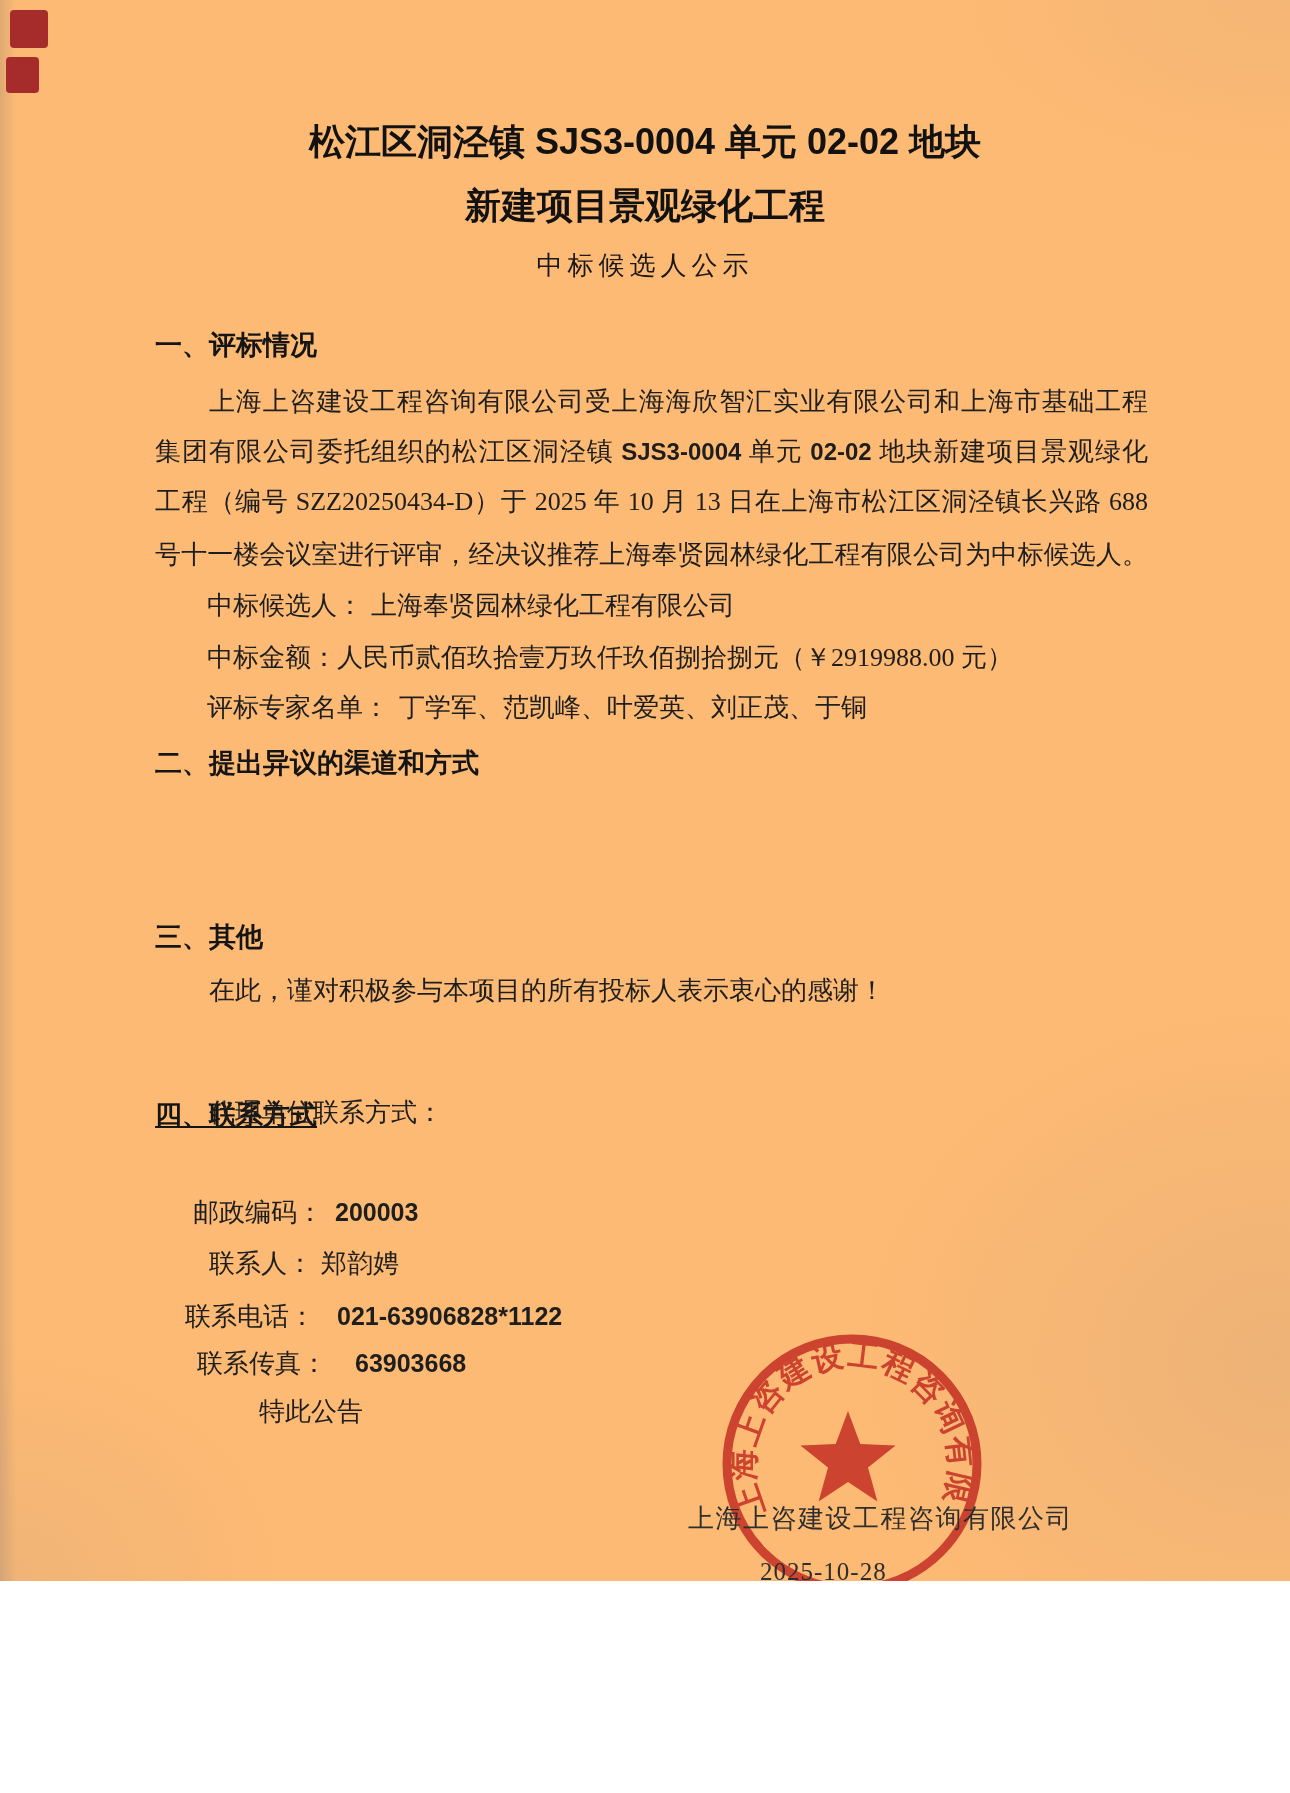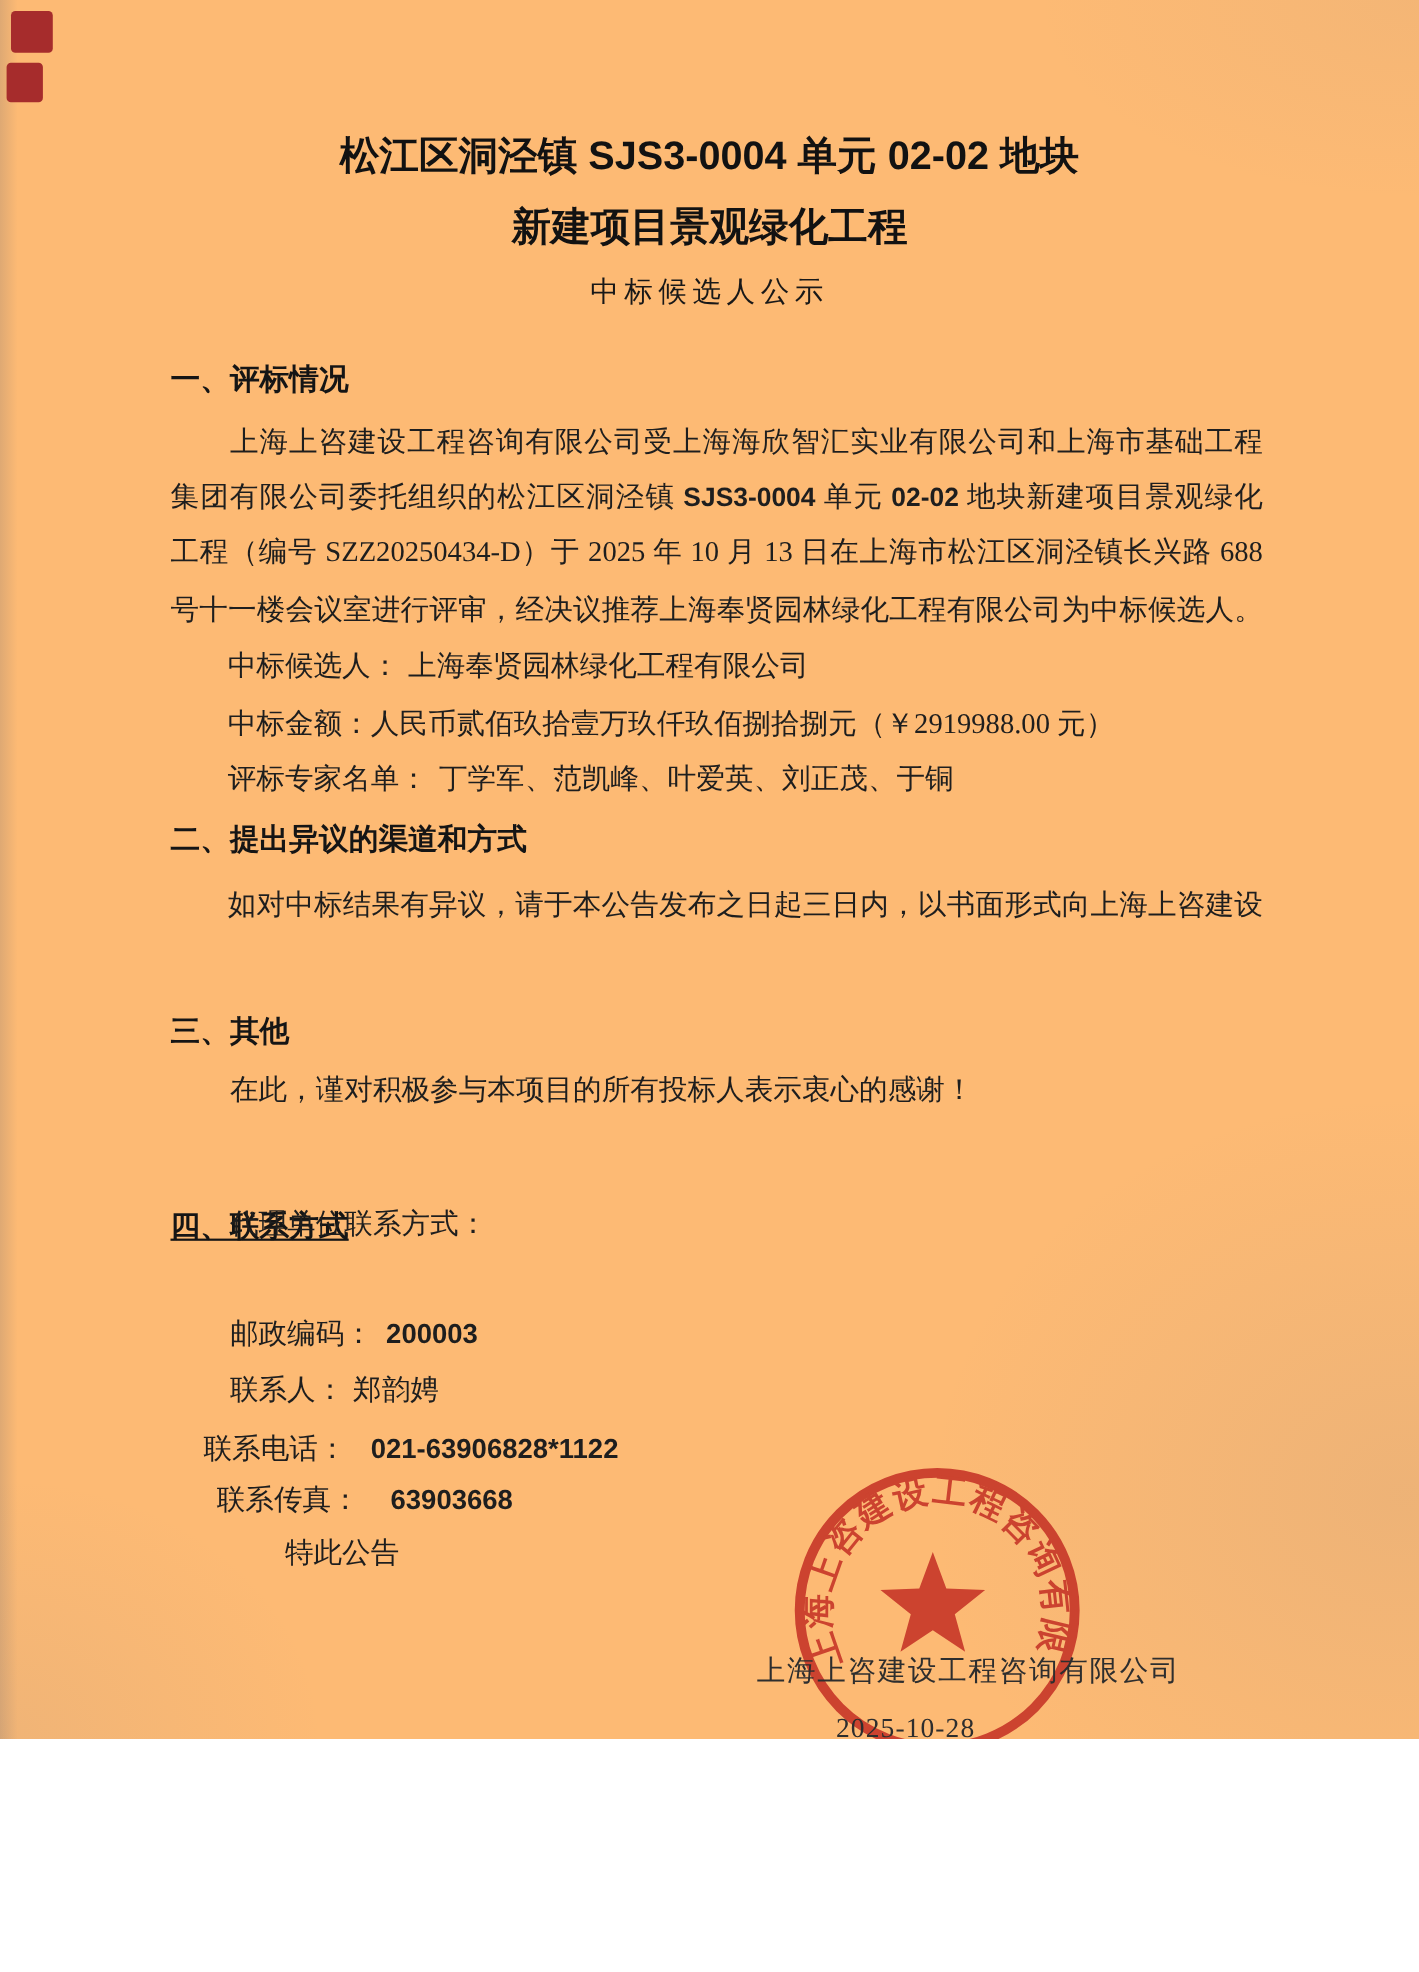--- a/index.html
+++ b/index.html
@@ -57,29 +57,28 @@
     <span>中标候选人：</span><span class="v8">上海奉贤园林绿化工程有限公司</span>
   </div>
   <div class="abs line" style="left:207px;top:643px;">
     <span>中标金额：</span><span>人民币贰佰玖拾壹万玖仟玖佰捌拾捌元（￥2919988.00 元）</span>
   </div>
   <div class="abs line" style="left:207px;top:693px;">
     <span>评标专家名单：</span><span class="v10">丁学军、范凯峰、叶爱英、刘正茂、于铜</span>
   </div>
 
   <div class="abs h" style="left:155px;top:748px;">二、提出异议的渠道和方式</div>
-  <div class="abs line just" style="left:207px;top:808px;width:941px;">如对中标结果有异议，请于本公告发布之日起三日内，以书面形式向上海上咨建设</div>
 
   <div class="abs h" style="left:155px;top:922px;">三、其他</div>
   <div class="abs line" style="left:209px;top:976px;">在此，谨对积极参与本项目的所有投标人表示衷心的感谢！</div>
 
   <div class="abs h" style="left:155px;top:1100px;text-decoration:underline;">四、联系方式</div>
   <div class="abs line" style="left:209px;top:1098px;">代理单位联系方式：</div>
 
-  <div class="abs line" style="left:209px;top:1198px;">
+  <div class="abs line" style="left:193px;top:1198px;">
     <span>邮政编码：</span><span class="num v12">200003</span>
   </div>
   <div class="abs line" style="left:209px;top:1249px;">
     <span>联系人：</span><span class="v8">郑韵娉</span>
   </div>
   <div class="abs line" style="left:185px;top:1302px;">
     <span>联系电话：</span><span class="num v22">021-63906828*1122</span>
   </div>
   <div class="abs line" style="left:197px;top:1349px;">
     <span>联系传真：</span><span class="num v28">63903668</span>

